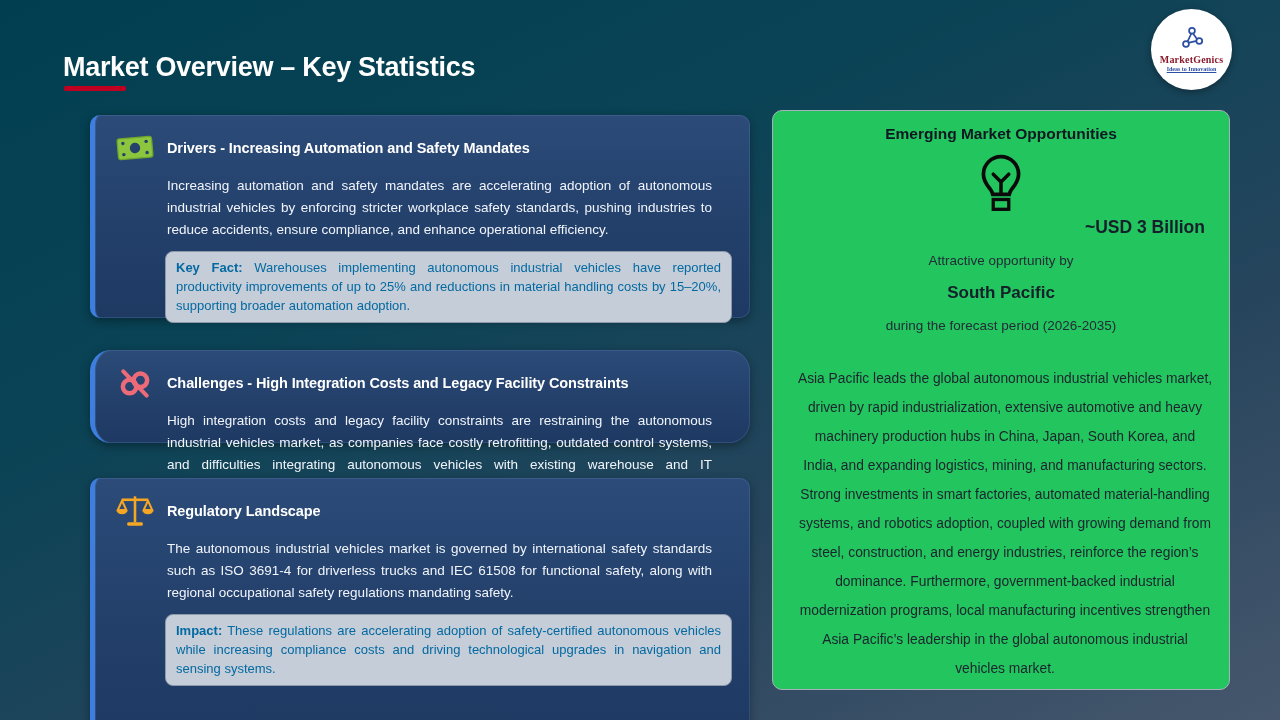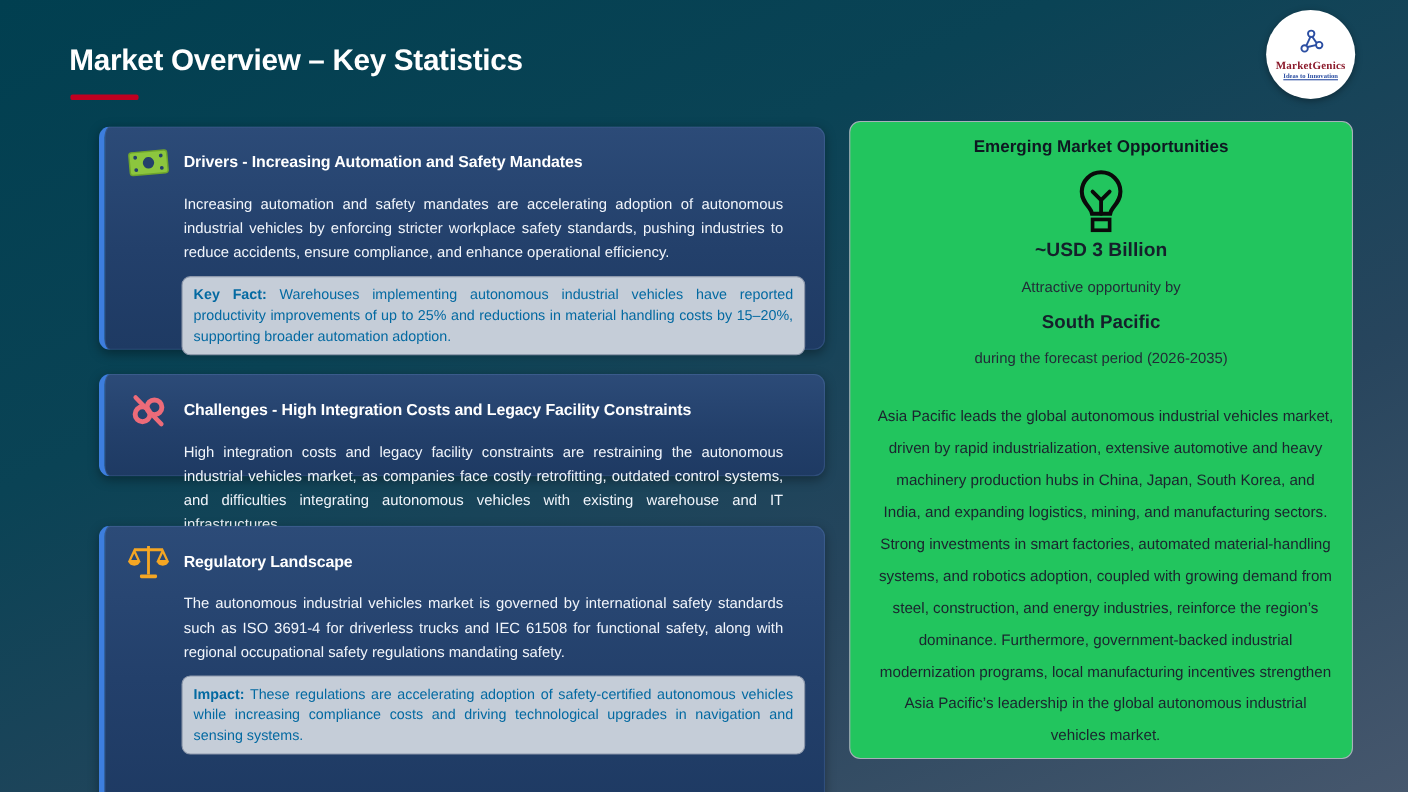--- a/index.html
+++ b/index.html
@@ -6,21 +6,21 @@
   html,body { width:1280px; height:720px; overflow:hidden; }
   body {
     font-family:"Liberation Sans", sans-serif;
     background:linear-gradient(155deg, #013f50 0%, #0a4355 34%, #27455d 68%, #46576d 100%);
     position:relative;
     color:#fff;
   }
 
   
   .slide-title {
-    position:absolute; left:63px; top:40px;
+    position:absolute; left:63px; top:52px;
     font-size:27px; font-weight:bold; color:#ffffff; letter-spacing:-0.3px;
   }
   .title-underline {
     position:absolute; left:64px; top:86px; width:62px; height:5px;
     background:#c00020; border-radius:2px;
   }
   .logo {
     position:absolute; right:48px; top:9px; width:81px; height:81px;
     background:#ffffff; border-radius:50%;
     box-shadow:0 2px 7px rgba(0,0,0,0.35);
@@ -39,21 +39,21 @@
 
   
   .card {
     position:absolute; left:63px; width:660px;
     background:linear-gradient(180deg,#2c4b78 0%, #23406b 55%, #1e3a63 100%);
     border-left:5px solid #3d7ede; border-radius:10px;
     box-shadow:inset 0 0 0 1px rgba(110,150,210,0.22), 0 3px 10px rgba(0,0,0,0.35);
     margin-left:27px;
   }
   .card-1 { top:115px; height:203px; }
-  .card-2 { top:340px; height:93px; }
+  .card-2 { top:350px; height:93px;border-radius:21px; }
   .card-3 { top:478px; height:252px; }
 
   .card-header {
     display:flex; align-items:center; gap:12px;
     padding:14px 18px 0 20px;
   }
   .card-icon { width:40px; height:38px; flex:0 0 40px; display:flex; align-items:center; justify-content:center; }
   .card-title { font-size:14.5px; font-weight:bold; color:#ffffff; letter-spacing:-0.1px; }
 
   .card-body {
@@ -71,21 +71,21 @@
 
   
   .opportunity-panel {
     position:absolute; left:772px; top:110px; width:458px; height:580px;
     background:#22c55e; border:1px solid #a8b1ba; border-radius:10px;
     color:#15202b; text-align:center;
     padding:14px 24px 0 24px;
   }
   .panel-title { font-size:15.5px; font-weight:bold; color:#0e1821; }
   .panel-bulb { margin:10px auto 2px auto; width:52px; height:62px; }
-  .opportunity-value { font-size:17.5px; font-weight:bold; margin-top:2px; }
+  .opportunity-value { font-size:17.5px; font-weight:bold; margin-top:2px;text-align:right; }
   .opportunity-subtitle { font-size:13.5px; margin-top:15px; color:#222c37; }
   .opportunity-region { font-size:17px; font-weight:bold; margin-top:15px; }
   .opportunity-period { font-size:13.5px; margin-top:15px; color:#222c37; }
   .opportunity-description {
     margin:32px auto 0 auto; width:416px;
     font-size:13.8px; line-height:2.1; color:#1b242e;
   }
 </style>
 </head>
 <body>

